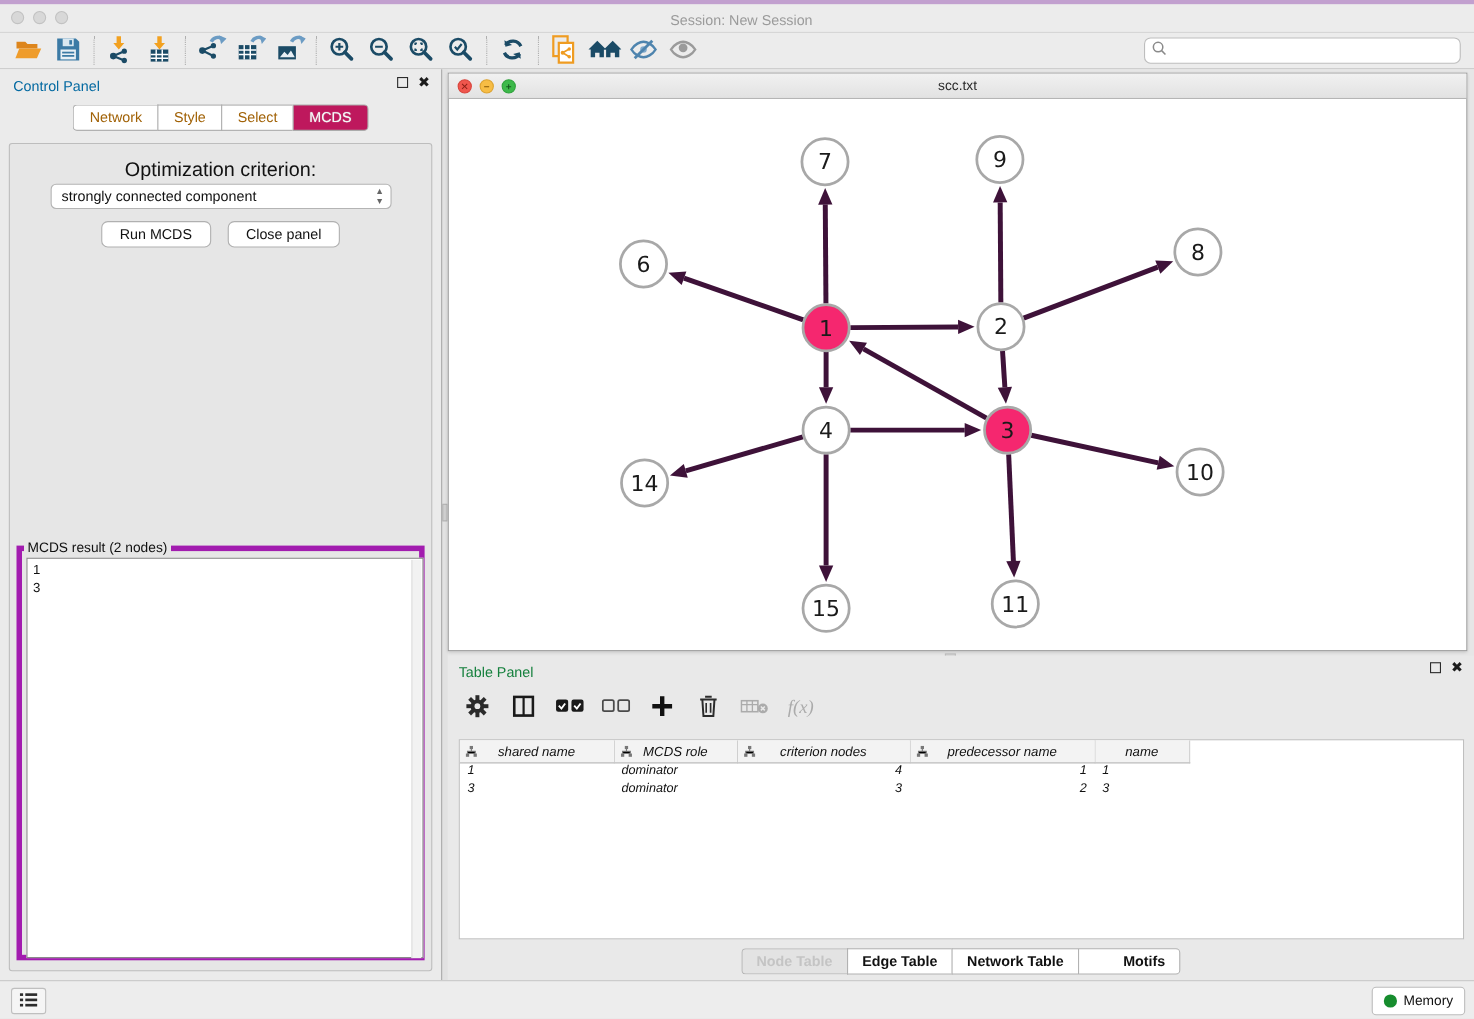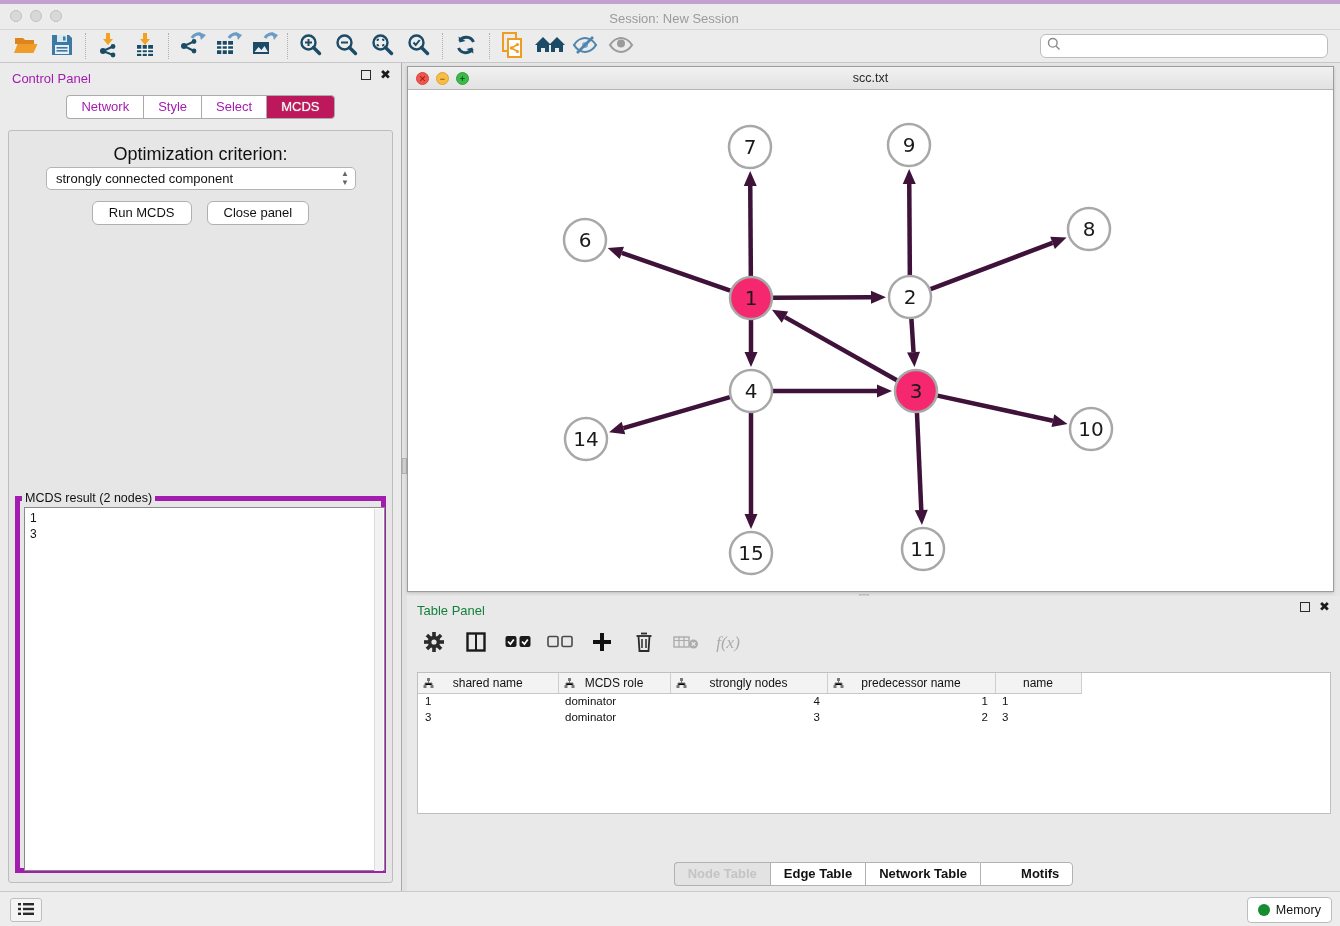--- a/index.html
+++ b/index.html
@@ -19,27 +19,27 @@
   .search-wrap { position:absolute; right:12px; top:4px; width:288px; height:24px; background:#FFFFFF; border:1px solid #BDBDBD; border-radius:6px; display:flex; align-items:center; padding:0 6px; }
   .search-wrap input { border:none; outline:none; flex:1; font-size:12px; background:transparent; margin-left:4px; }
 
   
   .main { position:absolute; left:0; top:63px; width:1340px; height:828px; background:#E6E6E6; }
   .statusbar { position:absolute; left:0; top:891px; width:1340px; height:35px; background:#EDEDED; border-top:1px solid #C9C9C9; }
 
   
   .control-panel { position:absolute; left:0; top:0; width:401px; height:828px; background:#EBEBEB; }
   .panel-head { height:30px; position:relative; }
-  .panel-head .ptitle { position:absolute; left:12px; top:8px; font-size:13px; color:#a21caf; }
+  .panel-head .ptitle { position:absolute; left:12px; top:8px; font-size:13px; color:#0369a1; }
   .panel-icons { position:absolute; right:10px; top:7px; display:flex; gap:9px; align-items:center; }
   .float-box { width:10px; height:10px; border:1.6px solid #2B2B2B; display:inline-block; }
   .close-x { font-size:13px; font-weight:bold; color:#1B1B1B; line-height:10px; }
 
   .seg-tabs { display:flex; justify-content:center; margin-top:2px; }
-  .seg { border:1px solid #ABABAB; border-right:none; background:#FFFFFF; color:#a21caf; font-size:13px; padding:3px 14px; line-height:16px; }
+  .seg { border:1px solid #ABABAB; border-right:none; background:#FFFFFF; color:#a16207; font-size:13px; padding:3px 14px; line-height:16px; }
   .seg:first-child { border-radius:4px 0 0 4px; }
   .seg:last-child { border-right:1px solid #ABABAB; border-radius:0 4px 4px 0; }
   .seg.disabled-sel { background:#be185d; color:#F7F7F7; text-shadow:0 0 1px #CFCFCF; }
 
   .cp-pane { position:absolute; left:8px; top:67px; width:385px; height:753px; background:#E6E6E6; border:1px solid #BDBDBD; border-radius:3px; }
   .opt-label { text-align:center; margin-top:13px; font-size:18px; color:#111; }
   .combo { position:absolute; left:37px; top:36px; width:310px; height:23px; background:#FFFFFF; border:1px solid #B4B4B4; border-radius:5px; font-size:13px; color:#111; display:flex; align-items:center; padding-left:9px; }
   .combo .stepper { position:absolute; right:6px; top:1px; display:flex; flex-direction:column; line-height:9px; color:#666; font-size:8px; }
   .btn-row { position:absolute; left:0; top:70px; width:100%; display:flex; justify-content:center; gap:15px; }
   .aqua-btn { background:#FFFFFF; border:1px solid #B0B0B0; border-radius:6px; font-size:13px; color:#111; padding:3px 16px; line-height:16px; }
@@ -64,21 +64,21 @@
   .h-handle { position:absolute; left:451px; bottom:-8px; width:10px; height:5px; background:#D2D2D2; border:1px solid #BBBBBB; }
 
   
   .table-panel { position:absolute; left:407px; top:533px; width:933px; height:295px; background:#E9E9E9; }
   .tp-head { height:26px; position:relative; }
   .tp-head .ptitle { position:absolute; left:10px; top:7px; font-size:13px; color:#15803d; }
   .tp-toolbar { height:42px; display:flex; align-items:center; padding-left:14px; gap:16px; }
   .tp-btn { width:26px; height:26px; display:flex; align-items:center; justify-content:center; background:transparent; border:none; }
   .fx { font-family:Liberation Serif, serif; font-style:italic; font-size:17px; color:#ABABAB; }
 
-  .tbl-wrap { position:absolute; left:10px; top:76px; width:914px; height:142px; background:#FFFFFF; border:1px solid #BFBFBF; overflow:hidden; }
+  .tbl-wrap { position:absolute; left:10px; top:76px; width:914px; height:182px; background:#FFFFFF; border:1px solid #BFBFBF; overflow:hidden;font-style:italic; }
   table.data { border-collapse:collapse; font-size:11.5px; color:#111; table-layout:fixed; }
   table.data th { background:#F3F3F3; border-right:1px solid #CFCFCF; border-bottom:1px solid #C7C7C7; font-weight:normal; font-size:12px; height:20px; text-align:center; position:relative; white-space:nowrap; overflow:hidden; }
   table.data th .hicon { position:absolute; left:5px; top:5px; }
   table.data td { height:16px; padding:0 7px; white-space:nowrap; overflow:hidden; }
   td.ra { text-align:right; }
 
   .bottom-tabs { position:absolute; left:0; top:266px; width:933px; display:flex; justify-content:center; }
   .btab { border:1px solid #B2B2B2; border-right:none; background:#FFFFFF; color:#111; font-size:13px; font-weight:bold; padding:3px 13px; line-height:16px; }
   .btab:first-child { border-radius:4px 0 0 4px; }
   .btab:last-child { border-right:1px solid #B2B2B2; border-radius:0 4px 4px 0;padding-left:40px; }
@@ -469,21 +469,21 @@
                       <rect x="4" y="0" width="3" height="3" fill="#787878"></rect>
                       <path d="M5.5 3v2M2 7V5h7v2" stroke="#787878" stroke-width="1"></path>
                       <rect x="0.5" y="7" width="3" height="3" fill="#787878"></rect>
                       <rect x="7.5" y="7" width="3" height="3" fill="#787878"></rect>
                     </svg></span><span>MCDS role</span></th>
               <th><span class="hicon"><svg width="11" height="11" viewBox="0 0 11 11">
                       <rect x="4" y="0" width="3" height="3" fill="#787878"></rect>
                       <path d="M5.5 3v2M2 7V5h7v2" stroke="#787878" stroke-width="1"></path>
                       <rect x="0.5" y="7" width="3" height="3" fill="#787878"></rect>
                       <rect x="7.5" y="7" width="3" height="3" fill="#787878"></rect>
-                    </svg></span><span>strongly nodes</span></th>
+                    </svg></span><span>criterion nodes</span></th>
               <th><span class="hicon"><svg width="11" height="11" viewBox="0 0 11 11">
                       <rect x="4" y="0" width="3" height="3" fill="#787878"></rect>
                       <path d="M5.5 3v2M2 7V5h7v2" stroke="#787878" stroke-width="1"></path>
                       <rect x="0.5" y="7" width="3" height="3" fill="#787878"></rect>
                       <rect x="7.5" y="7" width="3" height="3" fill="#787878"></rect>
                     </svg></span><span>predecessor name</span></th>
               <th><span>name</span></th>
             </tr>
           </thead>
           <tbody id="table-body">

